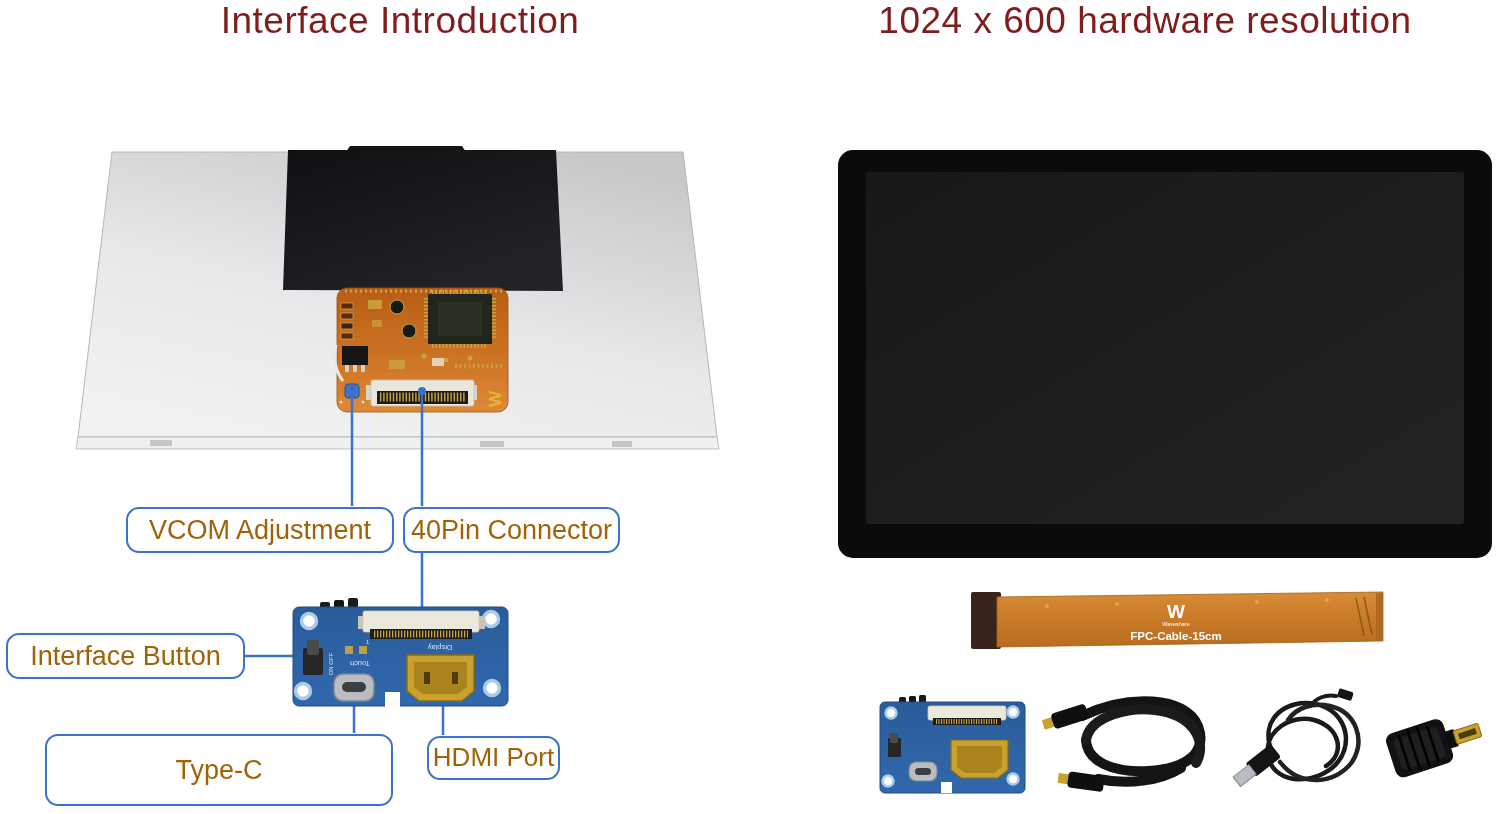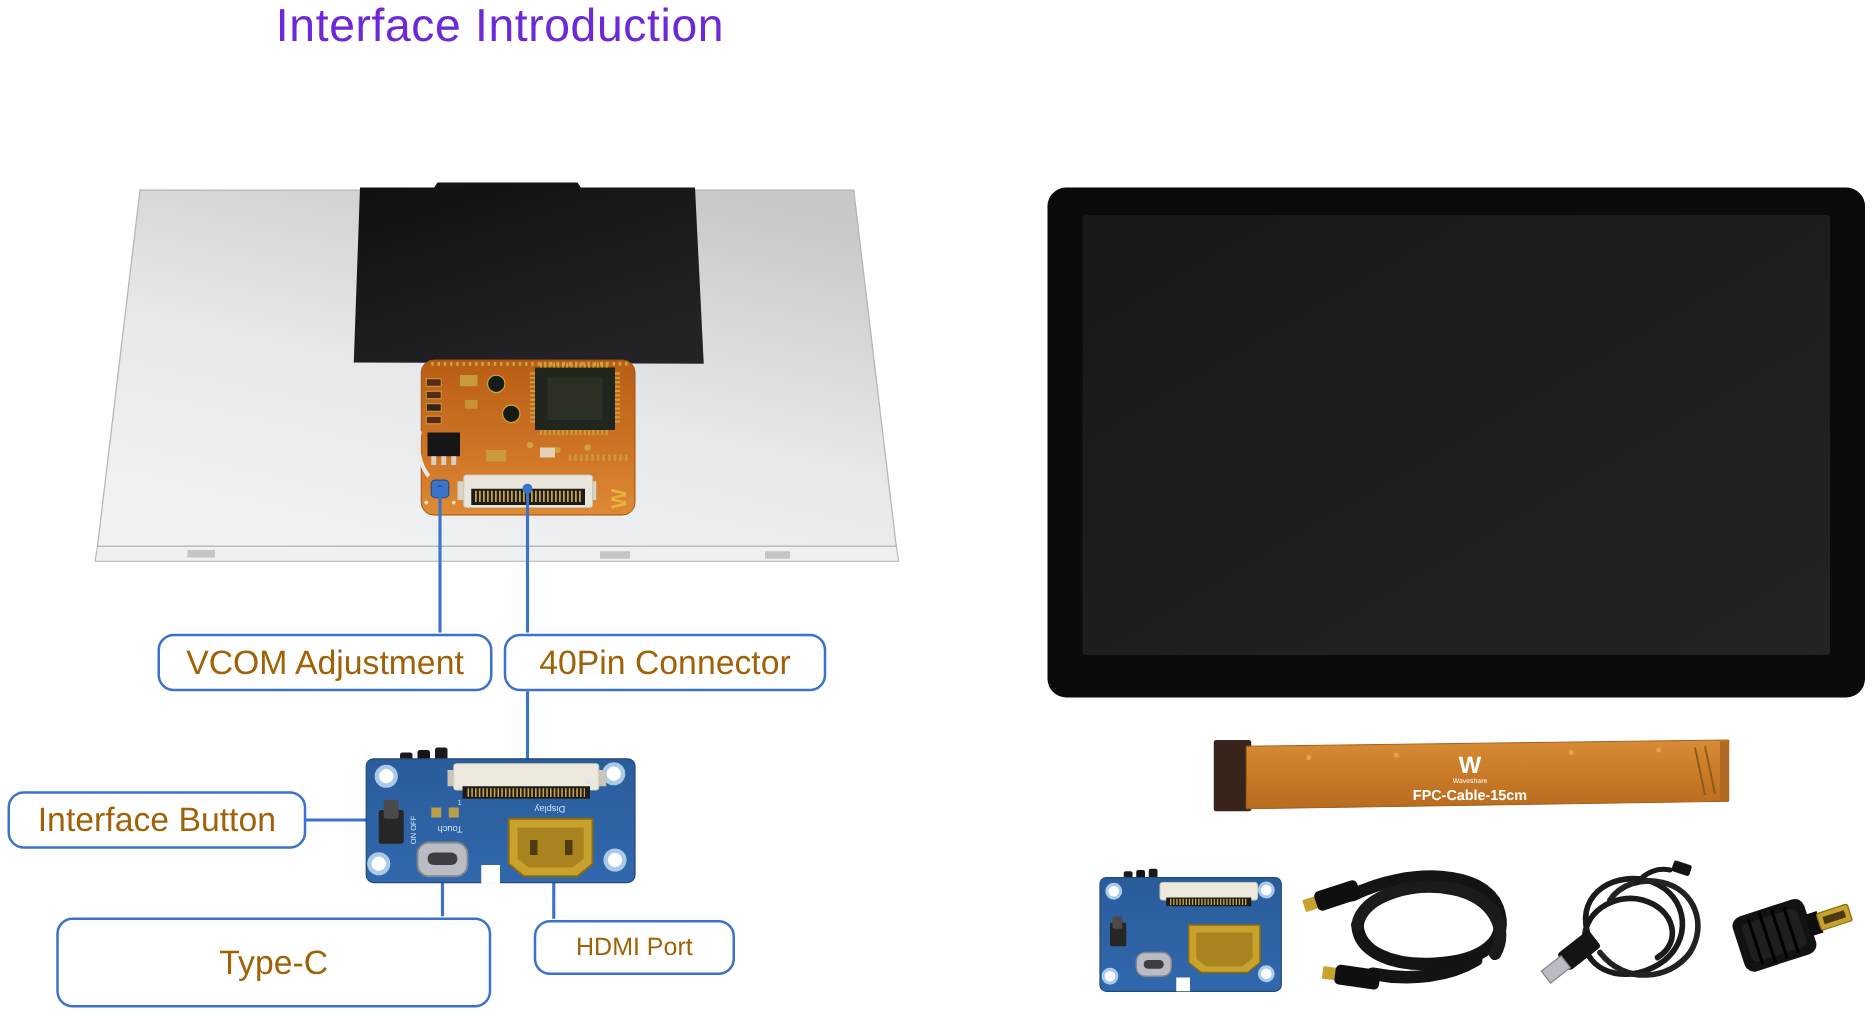--- a/index.html
+++ b/index.html
@@ -2,36 +2,36 @@
 <html><head>
 <meta charset="utf-8">
 <style>
   html,body{margin:0;padding:0;background:#fff;}
   .stage{
     position:relative;width:1500px;height:814px;overflow:hidden;background:#fff;
     font-family:"Liberation Sans", sans-serif;
   }
   .stage svg{position:absolute;left:0;top:0;}
   .title{
-    position:absolute;text-align:center;font-size:37px;color:#6d28d9;
+    position:absolute;text-align:center;font-size:37px;color:#7f1d1d;
     letter-spacing:0.5px;white-space:nowrap;
   }
   .title-left{left:0;top:6;width:800px;}
   .title-right{left:795;top:6;width:700px;left:795px;}
   .callout{
     position:absolute;box-sizing:border-box;background:#fff;
     border:2.5px solid #3a72cc;border-radius:13px;color:#a16207;
     display:flex;align-items:center;justify-content:center;flex-direction:column;
     text-align:center;font-size:27px;line-height:1.22;white-space:nowrap;
   }
   .co-vcom{left:126px;top:507px;width:268px;height:46px;}
-  .co-pin40{left:403px;top:507px;width:258px;height:46px;}
+  .co-pin40{left:403px;top:507px;width:217px;height:46px;}
   .co-backlight{left:6px;top:633px;width:239px;height:46px;}
   .co-typec{left:45px;top:734px;width:348px;height:72px;}
-  .co-hdmi{left:427px;top:736px;width:161px;height:44px;font-size:20px;}
+  .co-hdmi{left:427px;top:736px;width:133px;height:44px;font-size:26px;}
 </style>
 </head>
 <body>
 
 <div class="stage">
 
 <svg width="1500" height="814" viewBox="0 0 1500 814">
   <defs>
     <linearGradient id="gSilver" x1="0.75" y1="0" x2="0.25" y2="1">
       <stop offset="0" stop-color="#c6c8ca"></stop>
@@ -239,20 +239,21 @@
     <rect x="1390" y="722" width="60" height="46" rx="8" fill="#121212"></rect>
     <rect x="1397" y="729" width="46" height="32" rx="5" fill="#1f1f1f"></rect>
     <path d="M1404,726 l0,38 M1414,724 l0,42 M1424,724 l0,42 M1434,726 l0,38" stroke="#000" stroke-width="2.5" fill="none"></path>
     <rect x="1448" y="737" width="10" height="18" fill="#0d0d0d"></rect>
     <rect x="1457" y="739" width="26" height="14" rx="2" fill="#c9a22e" stroke="#8a6d12" stroke-width="1"></rect>
     <rect x="1461" y="743" width="18" height="6" fill="#4a3a10"></rect>
   </g>
 </svg>
 
   <div class="title title-left">Interface Introduction</div>
+  <div class="title title-right">1024 x 600 hardware resolution</div>
 
   <div class="callout co-vcom">
     <span>VCOM Adjustment</span>
   </div>
   <div class="callout co-pin40">
     <span>40Pin Connector</span>
   </div>
   <div class="callout co-backlight">
     <span>Interface Button</span>
   </div>

